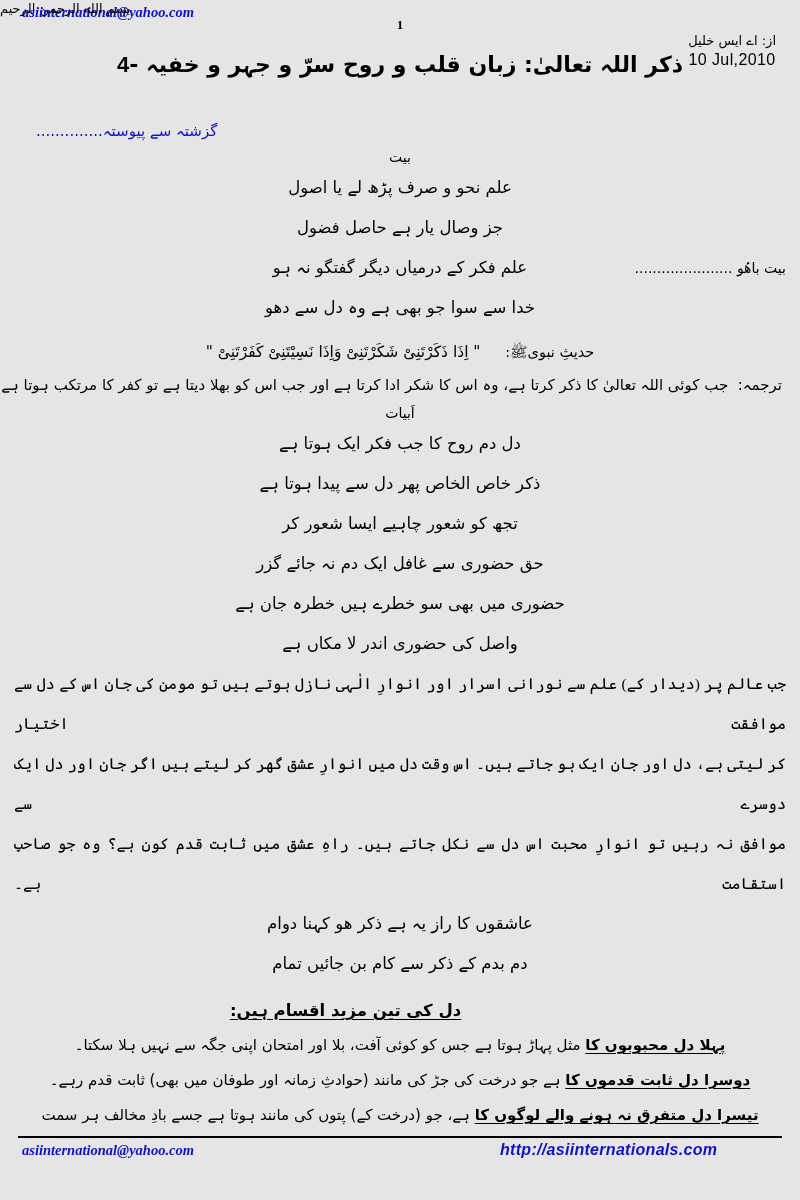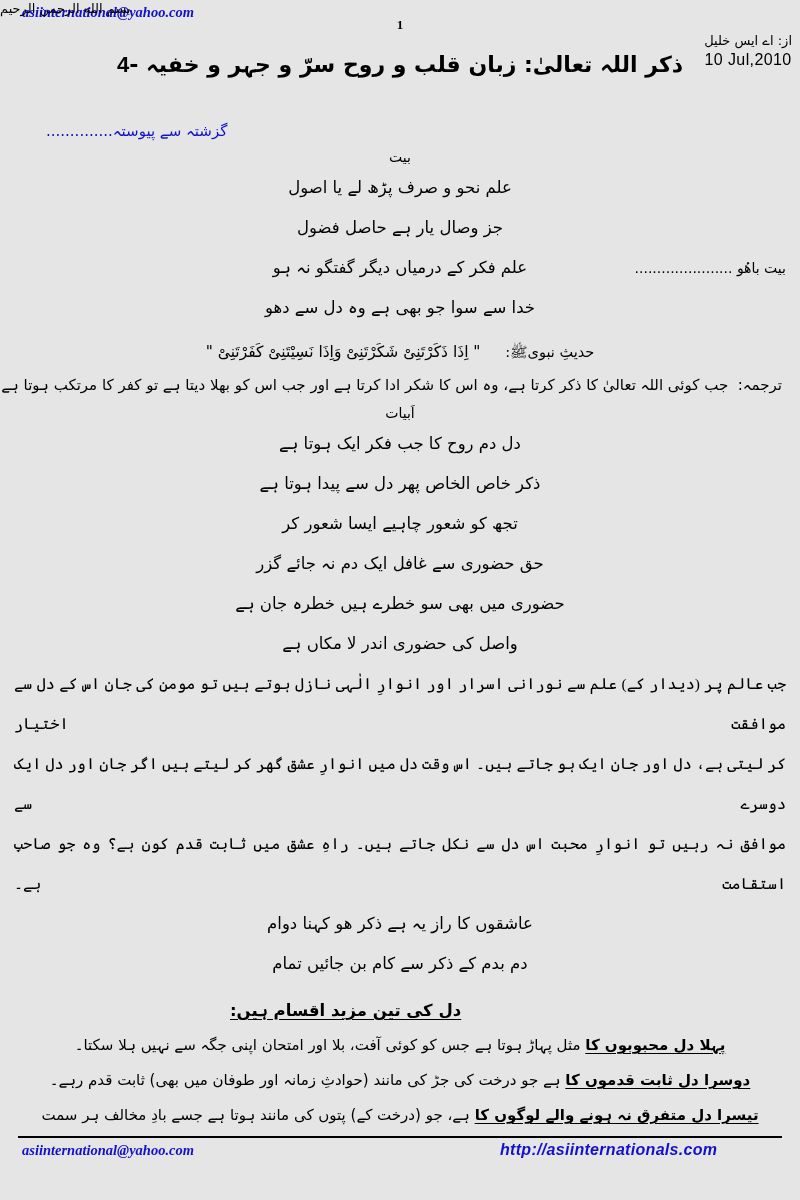--- a/index.html
+++ b/index.html
@@ -59,21 +59,21 @@
     text-align: center;
     direction: ltr;
     font-family: "Liberation Serif", serif;
     font-weight: bold;
     font-size: 13px;
     color: #000;
   }
   .byline {
     position: absolute;
     top: 34px;
-    right: 8px;
+    right: 24px;
     text-align: center;
     direction: rtl;
     font-family: "DejaVu Sans", sans-serif;
     font-size: 13px;
     line-height: 1.15;
     white-space: nowrap;
   }
   .byline .date {
     direction: ltr;
     font-family: "Liberation Sans", sans-serif;
@@ -104,21 +104,21 @@
   
   .body-area {
     position: absolute;
     top: 118px;
     left: 0;
     width: 800px;
     direction: rtl;
   }
   .continued {
     text-align: left;
-    padding-left: 46px;
+    padding-left: 36px;
     padding-right: 0;
     color: #1111cc;
     font-size: 15px;
     direction: rtl;
     font-family: "DejaVu Sans", sans-serif;
     height: 26px;
     line-height: 26px;
     white-space: nowrap;
   }
   .continued .dots { letter-spacing: 1px; }

